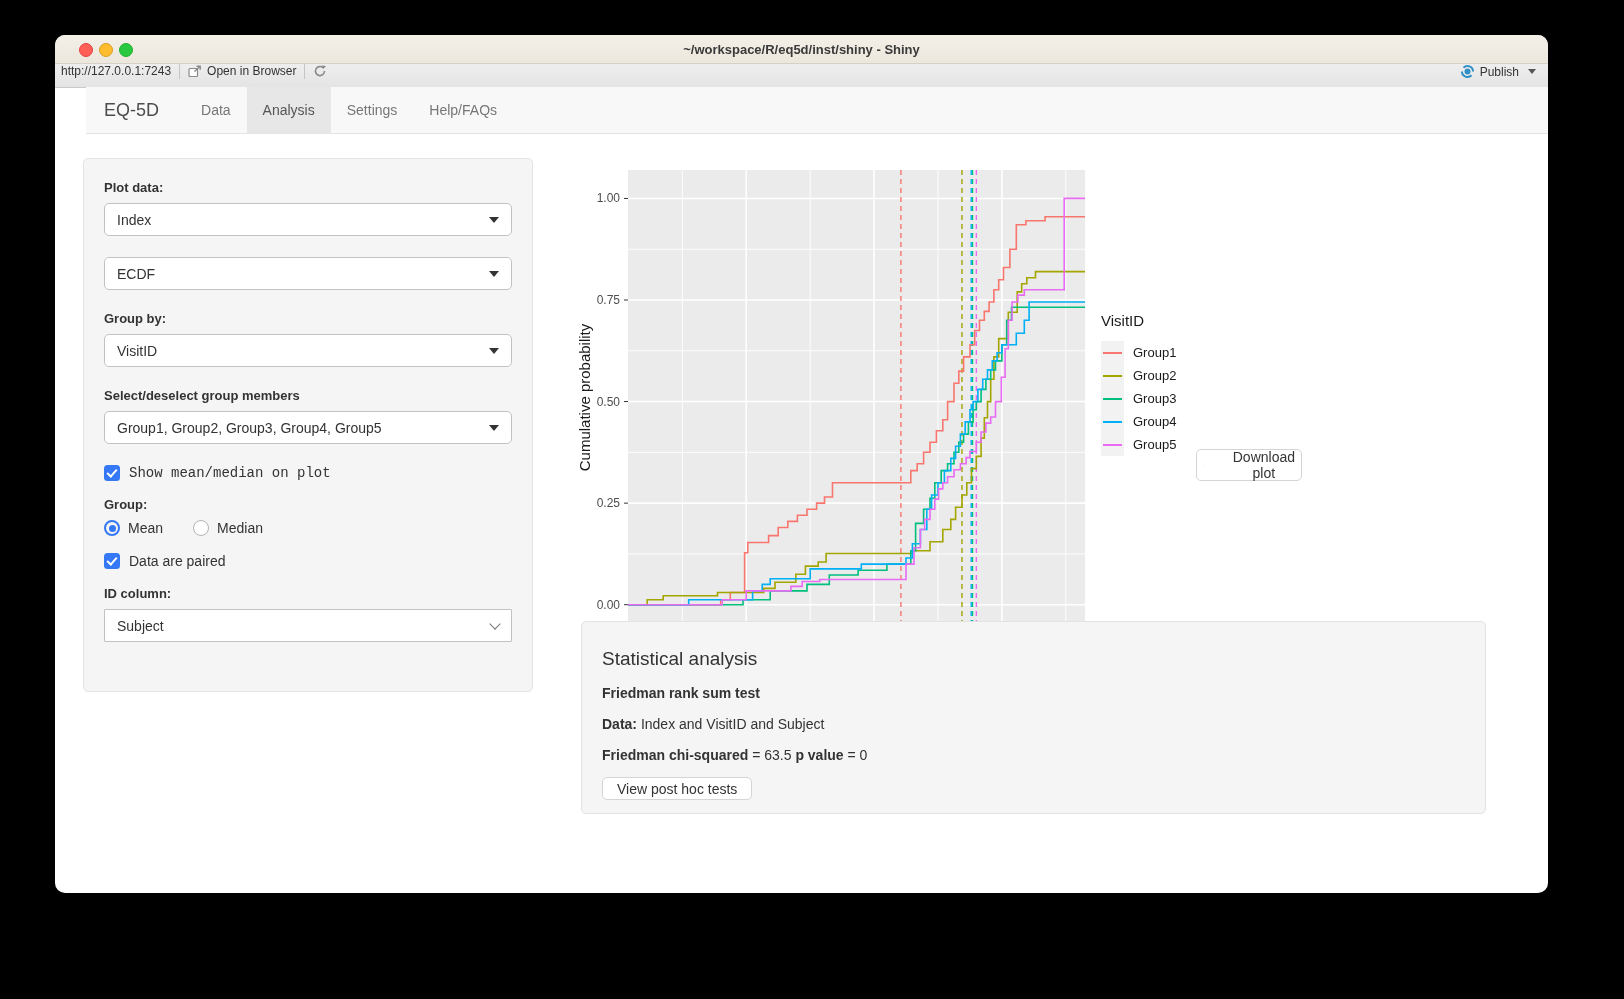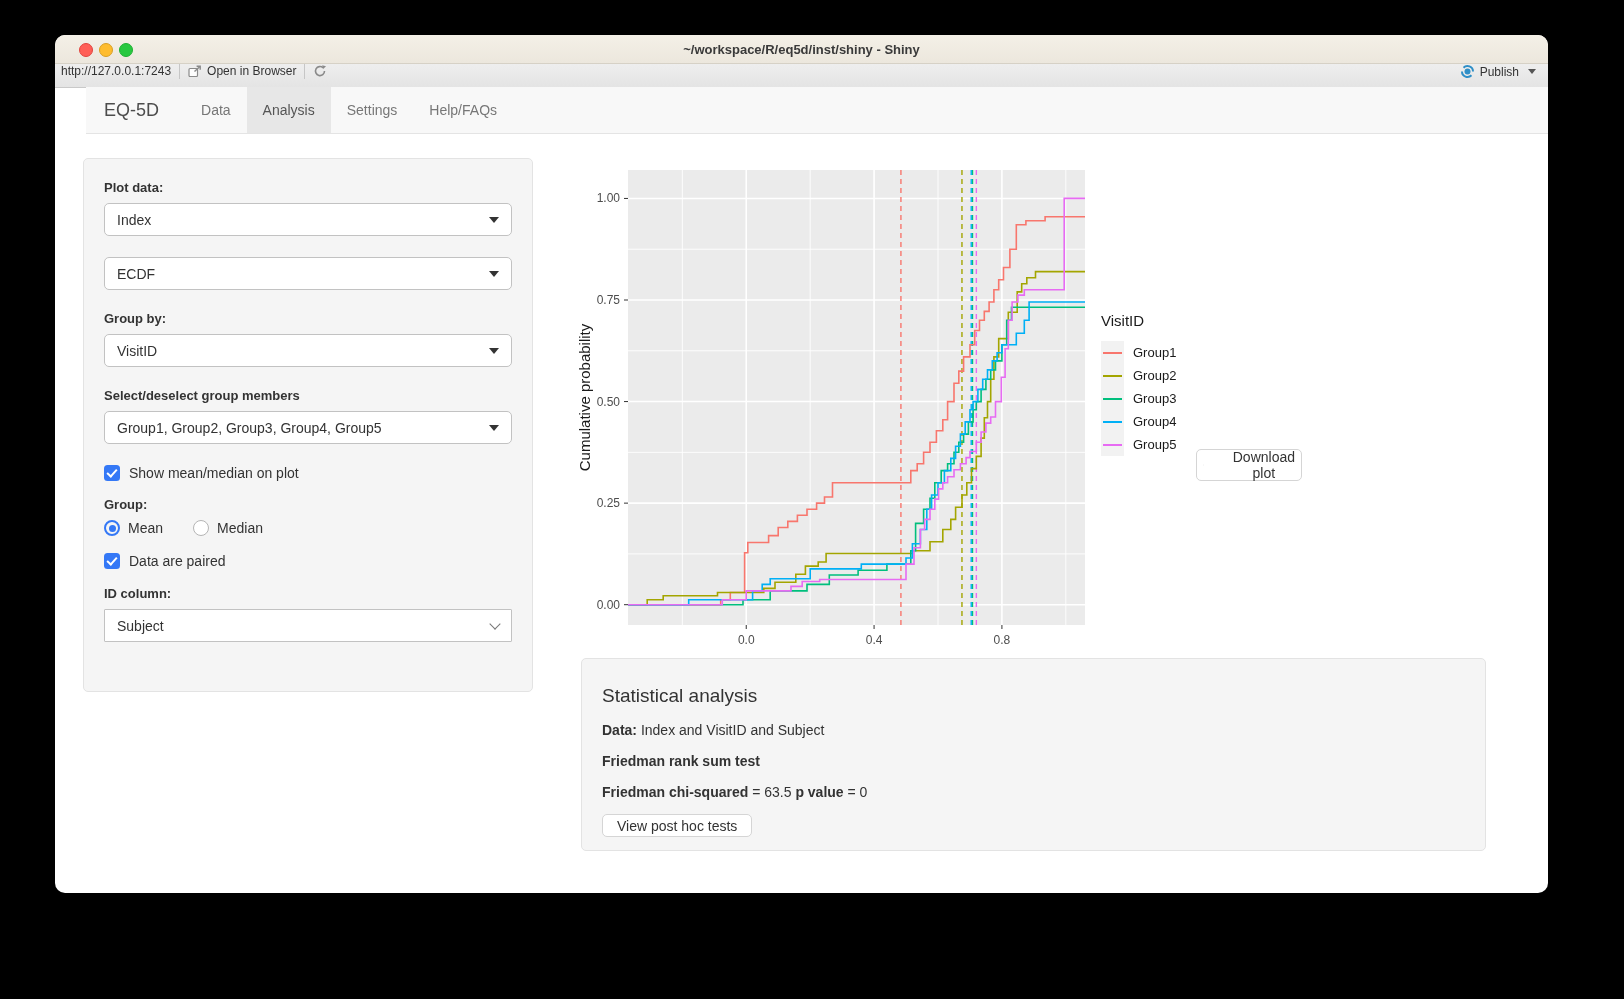--- a/index.html
+++ b/index.html
@@ -53,21 +53,21 @@
   .legend-title{font-size:15px;color:#1a1a1a;margin-bottom:12px;}
   .legend-row{display:flex;align-items:center;height:23px;}
   .lkey{width:23px;height:23px;background:#f2f2f2;display:flex;align-items:center;justify-content:center;margin-right:9px;}
   .lline{width:19px;height:2px;}
   .llabel{font-size:13px;color:#1a1a1a;}
   
   .btn{background:#fff;border:1px solid #d5d5d5;border-radius:5px;font-size:14px;color:#333;
     display:inline-flex;align-items:center;justify-content:center;gap:7px;cursor:pointer;font-family:inherit;}
   .dl-btn{position:absolute;left:1141px;top:414px;width:106px;height:32px;gap:29px;}
   
-  .stats{position:absolute;left:526px;top:623px;width:905px;height:193px;box-sizing:border-box;
+  .stats{position:absolute;left:526px;top:586px;width:905px;height:193px;box-sizing:border-box;
     background:#f5f5f5;border:1px solid #e3e3e3;border-radius:5px;padding:18px 20px;}
   .stats h2{margin:8px 0 0;font-size:19px;font-weight:500;color:#333;}
   .stats .line{margin-top:15px;font-size:14px;color:#333;}
   .b{font-weight:bold;}
   .ph-btn{height:23px;padding:0 14px;margin-top:14px;}
   .axis-svg text{font-family:"Liberation Sans","DejaVu Sans",sans-serif;}
 </style>
 </head>
 <body>
 
@@ -135,21 +135,21 @@
       <span>VisitID</span>
       <span class="caret"></span>
     </div>
 
     <div class="ctl-label">Select/deselect group members</div>
     <div class="picker">
       <span>Group1, Group2, Group3, Group4, Group5</span>
       <span class="caret"></span>
     </div>
 
-    <div class="chk-row" style="margin-top:4px;">
+    <div class="chk-row" style="margin-top:4px;font-family:Liberation Mono, monospace;">
       <span class="chk"></span>
       <span>Show mean/median on plot</span>
     </div>
 
     <div class="ctl-label" style="margin-top:16px;">Group:</div>
     <div class="radio-row">
       <span class="radio">
         <span class="rdot on"></span>
         <span>Mean</span>
       </span>
@@ -266,25 +266,25 @@
     <svg width="14" height="14" viewBox="0 0 14 14">
       <path d="M7 1 v7" stroke="#333" stroke-width="1.6" fill="none"></path>
       <path d="M3.5 5.5 L7 9 L10.5 5.5" stroke="#333" stroke-width="1.6" fill="none"></path>
       <path d="M1.5 12.5 h11" stroke="#333" stroke-width="1.6" fill="none"></path>
     </svg>
     <span>Download plot</span>
   </button>
 
   <div class="stats">
     <h2>Statistical analysis</h2>
+    <div class="line b">Friedman rank sum test</div>
     <div class="line">
       <span class="b">Data:</span>
       <span>Index and VisitID and Subject</span>
     </div>
-    <div class="line b">Friedman rank sum test</div>
     <div class="line">
       <span class="b">Friedman chi-squared</span>
       <span>= 63.5</span>
       <span class="b">p value</span>
       <span>= 0</span>
     </div>
     <button class="btn ph-btn">View post hoc tests</button>
   </div>
 
 </div>

